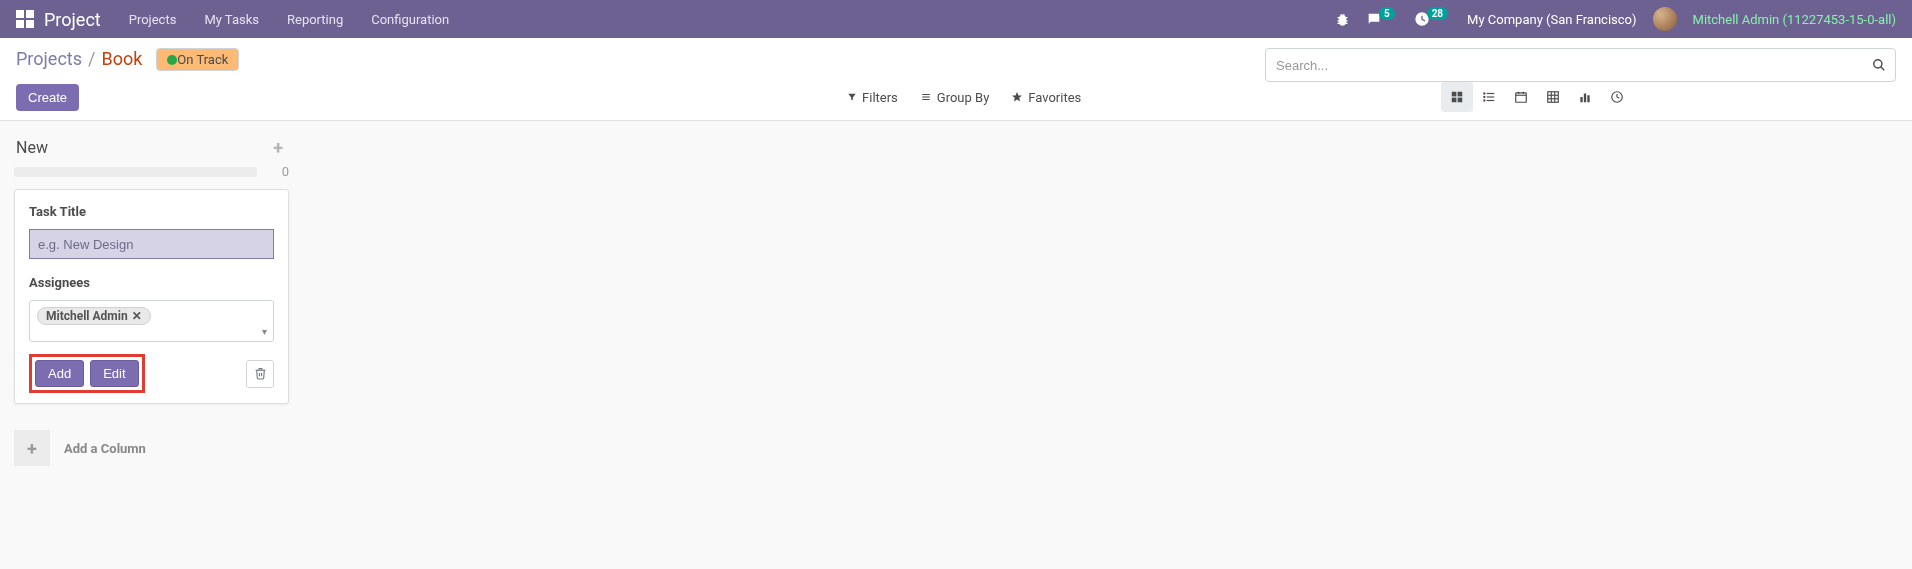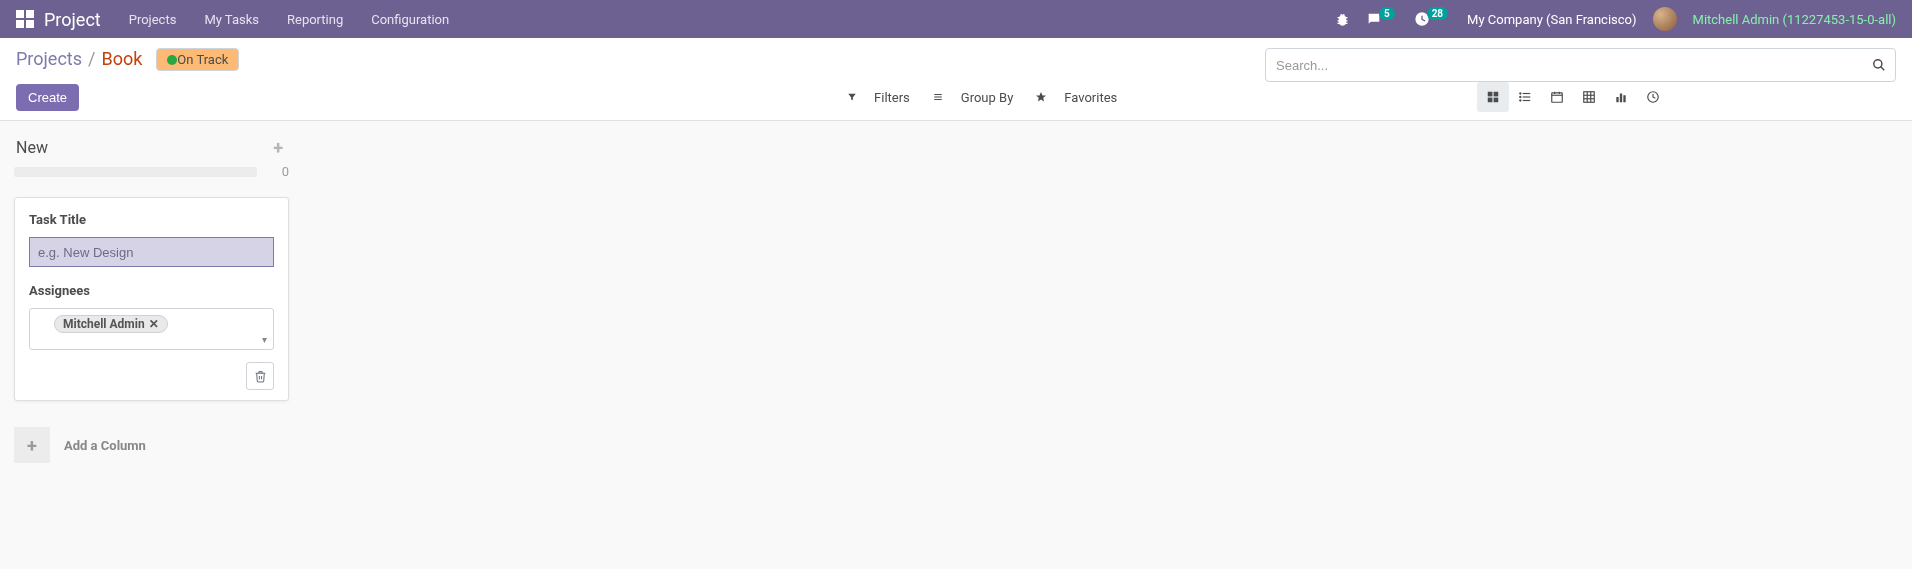--- a/index.html
+++ b/index.html
@@ -31,40 +31,40 @@
     .status-dot { width:10px; height:10px; border-radius:50%; background:#28a745; display:inline-block; }
     .search-wrap { margin-left:auto; width:631px; }
     .search-box { position:relative; }
     .search-input { width:100%; height:34px; border:1px solid #ced4da; border-radius:4px; padding: 6px 34px 6px 10px; font-size:13px; outline:none; }
     .search-input::placeholder{ color:#999; }
     .search-icon { position:absolute; right:10px; top:50%; transform:translateY(-50%); color:#4c4c4c; font-size:14px; cursor:pointer; }
     
     .control-bot { display:flex; align-items:center; }
     .btn-primary { background:#7c6db0; color:#fff; border:none; border-radius:4px; padding:6px 12px; font-size:13px; cursor:pointer; }
     .search-opts { margin-left:auto; display:flex; align-items:center; gap:22px; font-size:13px; color:#4c4c4c; }
-    .search-opt { display:inline-flex; align-items:center; gap:17px; cursor:pointer;justify-content:flex-end; }
+    .search-opt { display:inline-flex; align-items:center; gap:5px; cursor:pointer;justify-content:flex-end; }
     .views { display:flex; align-items:center; margin-left: 360px; }
     .view-btn { width:32px; height:30px; display:inline-flex; align-items:center; justify-content:center; color:#4c4c4c; cursor:pointer; border-radius:3px; }
     .view-btn.active { background:#e9ecef; }
     
     
     .kanban { display:flex; padding:12px 14px; gap:16px;flex-direction:column; }
     .column { width:275px; }
     .col-head { display:flex; align-items:center; padding:4px 2px 2px; }
     .col-title { font-size:16px; color:#4c4c4c; }
     .col-plus { margin-left:auto; color:#b5b5b5; font-size:18px; cursor:pointer; font-weight:bold; padding:0 4px;}
     .col-sub { display:flex; align-items:center; margin-top:4px; }
     .col-bar { flex:1; height:10px; background:#ececec; border-radius:2px; }
     .col-count { margin-left:18px; color:#9e9e9e; font-size:13px; min-width:14px; text-align:right;}
     
-    .quick-card { background:#fff; border:1px solid #dfdfdf; border-radius:3px; margin-top:18px; padding:14px 14px 10px; box-shadow:0 1px 3px rgba(0,0,0,0.06); }
+    .quick-card { background:#fff; border:1px solid #dfdfdf; border-radius:3px; margin-top:10px; padding:14px 14px 10px; box-shadow:0 1px 3px rgba(0,0,0,0.06); }
     .field-label { font-weight:700; font-size:13px; color:#4c4c4c; margin-bottom:10px; display:block; }
     .title-input { width:100%; height:30px; border:1px solid #7c7bad; background:#d7d3e6; padding:4px 8px; font-size:13px; outline:none; }
     .title-input::placeholder{ color:#6c6c8a; }
-    .assignees-box { border:1px solid #ced4da; border-radius:3px; padding:6px 24px 16px; min-height:40px; position:relative; }
+    .assignees-box { border:1px solid #ced4da; border-radius:3px; padding:6px 7px 16px; min-height:40px; position:relative; }
     .tag { display:inline-flex; align-items:center; gap:4px; background:#e9e9e9; border:1px solid #d0d0d0; border-radius:10px; padding:1px 8px; font-size:12px; font-weight:700; color:#555; }
     .tag-x { font-weight:700; cursor:pointer; font-size:12px; }
     .dd-caret { position:absolute; right:6px; bottom:4px; font-size:10px; color:#888; cursor:pointer; }
     
     .quick-actions { display:flex; align-items:center; margin-top:12px; }
     .red-box { border:3px solid #e03c31; padding:3px; display:inline-flex; gap:6px; }
     .btn-purple { background:#7c6db0; color:#fff; border:1px solid #6a5b9e; border-radius:3px; padding:5px 12px; font-size:13px; cursor:pointer; }
     .trash-btn { margin-left:auto; width:28px; height:28px; border:1px solid #ced4da; border-radius:3px; display:inline-flex; align-items:center; justify-content:center; color:#6c757d; cursor:pointer; background:#fff; }
     
     .add-column { display:flex; align-items:center; gap:14px; color:#888; padding-top:10px;}
@@ -234,20 +234,24 @@
       <label class="field-label" style="margin-top:16px;">Assignees</label>
       <div class="assignees-box">
         <span class="tag">
           <span>Mitchell Admin</span>
           <span class="tag-x">✕</span>
         </span>
         <span class="dd-caret">▾</span>
       </div>
       
       <div class="quick-actions">
+        <span class="red-box">
+          <button class="btn-purple">Add</button>
+          <button class="btn-purple">Edit</button>
+        </span>
         <span class="trash-btn">
           <svg width="13" height="13" viewBox="0 0 24 24" fill="none" stroke="#6c757d" stroke-width="2">
               <polyline points="3 6 5 6 21 6"></polyline>
               <path d="M19 6l-1 14a2 2 0 0 1-2 2H8a2 2 0 0 1-2-2L5 6"></path>
               <path d="M10 11v6M14 11v6"></path>
               <path d="M9 6V4a1 1 0 0 1 1-1h4a1 1 0 0 1 1 1v2"></path>
             </svg>
         </span>
       </div>
     </div>

